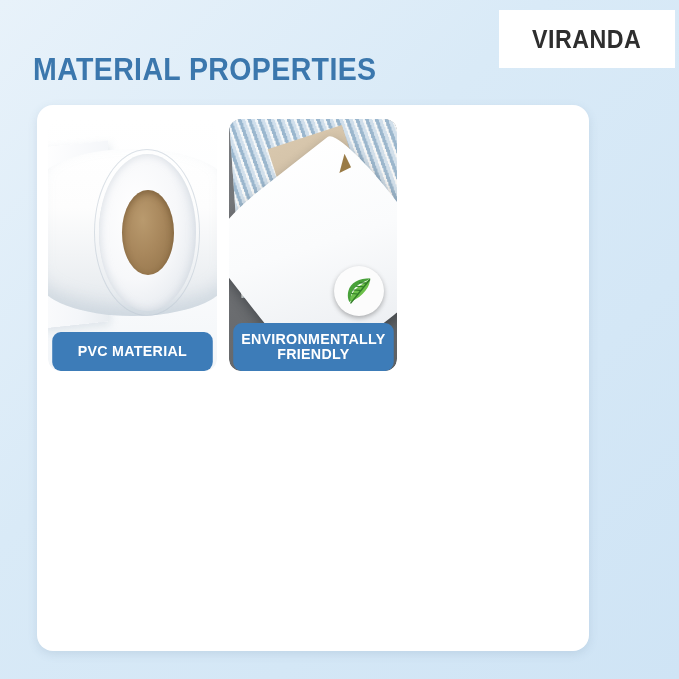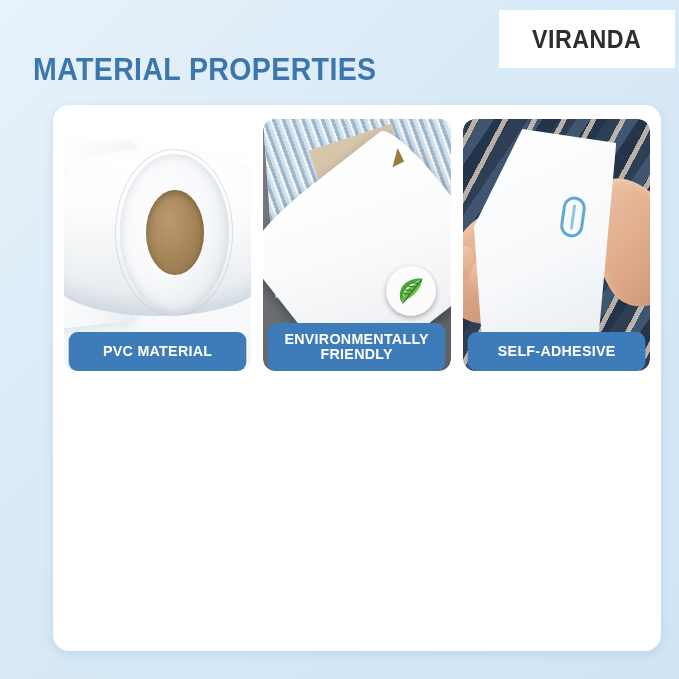--- a/index.html
+++ b/index.html
@@ -23,25 +23,24 @@
   }
   .page-title{
     position:absolute; left:33px; top:52px;
     font-size:31px; font-weight:bold; color:#3b77ad; letter-spacing:.4px;
     transform:scaleX(.92); transform-origin:left center;
     white-space:nowrap;
   }
 
   
   .panel{
-    position:absolute; left:37px; top:105px; width:608px; height:546px;
+    position:absolute; left:37px; top:105px; width:552px; height:546px;
     background:#ffffff; border-radius:16px;
     box-shadow:0 3px 10px rgba(90,120,150,.16);
     padding:14px 11px;
-    margin-left:16px;
   }
   .grid{
     width:100%; height:100%;
     display:grid;
     grid-template-columns:repeat(3,1fr);
     grid-template-rows:repeat(2,1fr);
     column-gap:12px; row-gap:14px;
   }
 
   
@@ -315,35 +314,18 @@
               <path d="M19.8 12 13.6 11.6"></path>
               <path d="M17 15.4 11 15"></path>
               <path d="M14.4 18.8 9 18.4"></path>
             </g>
           </svg>
         </div>
       </div>
       <div class="label two-line">ENVIRONMENTALLY FRIENDLY</div>
     </div>
 
-    <div class="card">
-      <div class="card-img bg-marble">
-        <div class="hand hand-right"></div>
-        <div class="adhesive-sheet"></div>
-        <div class="clip-icon">
-          <svg viewBox="0 0 26 44" aria-hidden="true">
-            <rect x="3" y="3" width="20" height="38" rx="10" fill="none" stroke="#63a8d4" stroke-width="3"></rect>
-            <path d="M13 11 V33" stroke="#8fc6e6" stroke-width="3" stroke-linecap="round"></path>
-          </svg>
-        </div>
-        <div class="hand hand-left">
-          <div class="finger f1"></div>
-          <div class="finger f2"></div>
-        </div>
-      </div>
-      <div class="label">SELF-ADHESIVE</div>
-    </div>
 
 
 
 
   </div>
 </div>
 
 </body></html>

